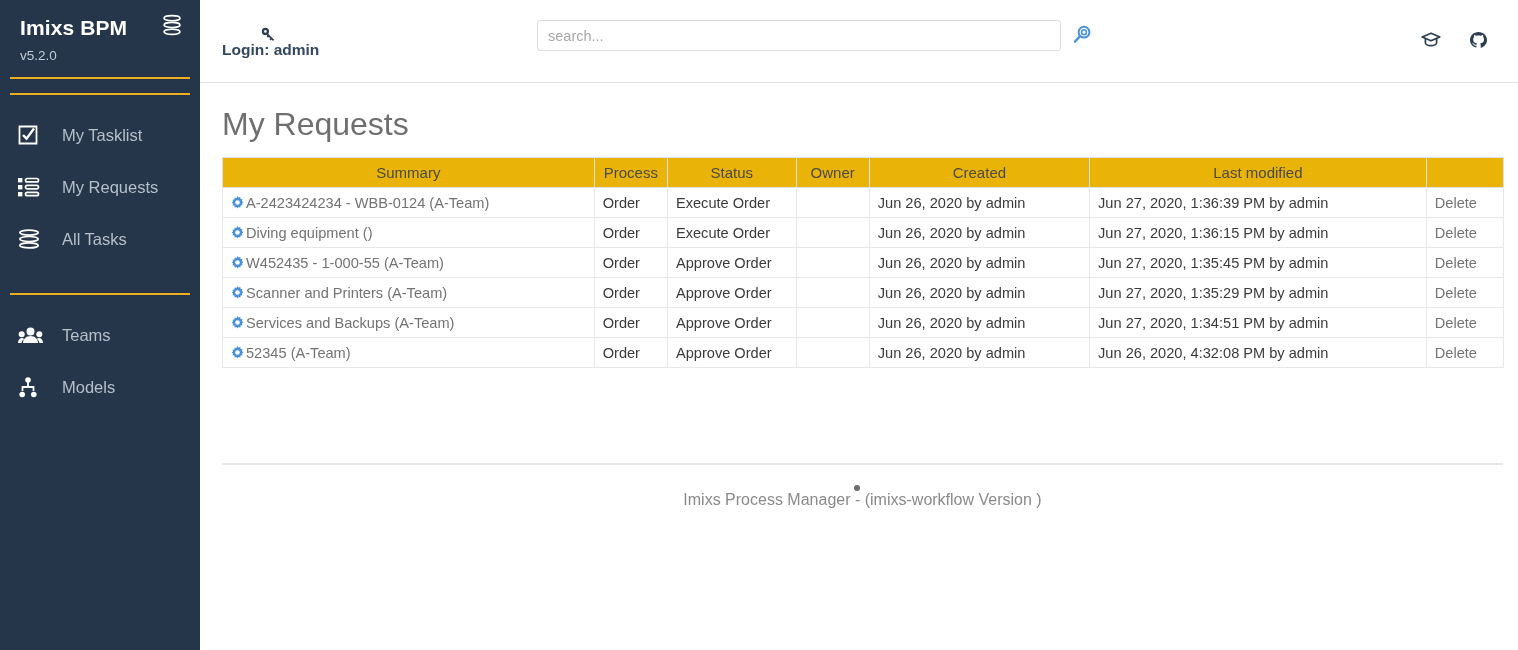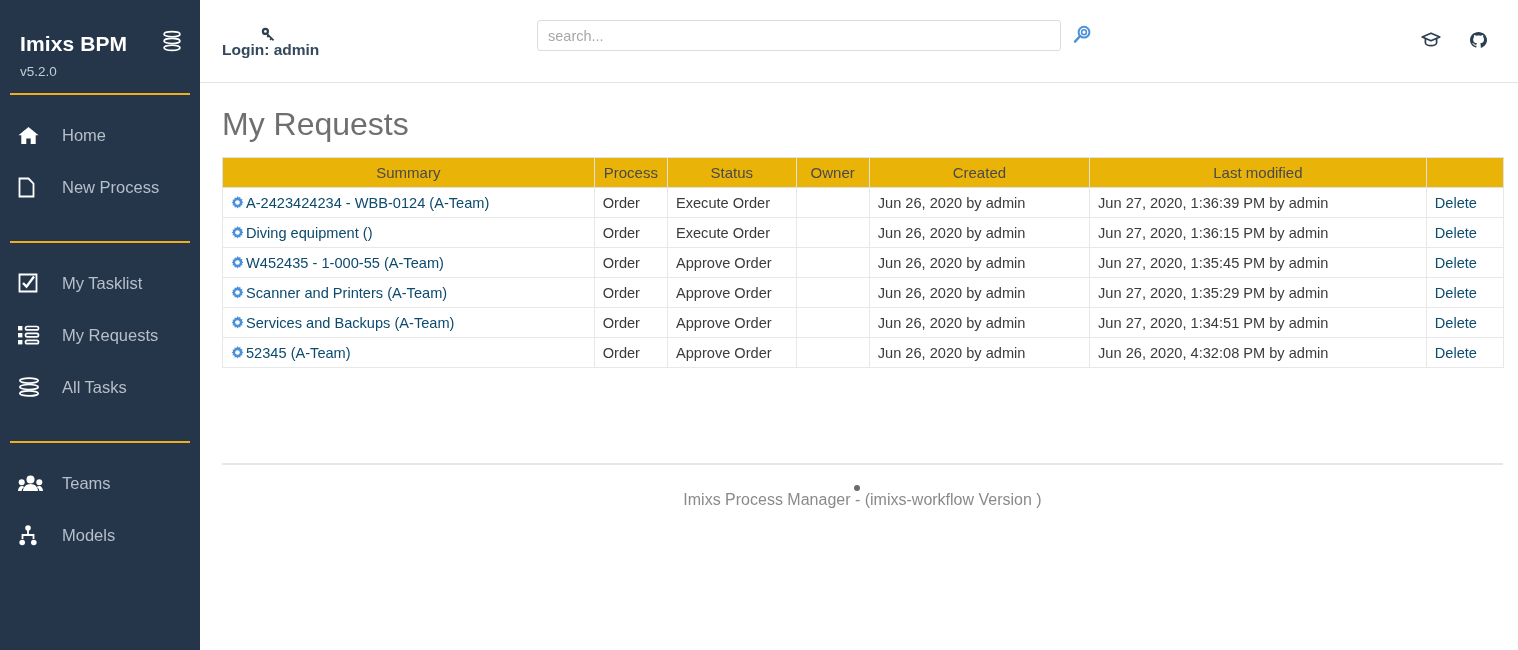--- a/index.html
+++ b/index.html
@@ -19,21 +19,20 @@
     height: 650px;
     background: #25364a;
     color: #b9c2cc;
     padding: 0;
   }
   .brand-row {
     display: flex;
     align-items: center;
     justify-content: space-between;
     padding: 14px 18px 0 20px;
-    margin-top: 16px;
   }
   .brand-title {
     font-size: 21px;
     color: #ffffff;
     font-weight: bold;
     letter-spacing: .1px;
     line-height: 1;
   }
   .brand-stack-icon { display: block; }
   .brand-version {
@@ -166,21 +165,21 @@
   }
   .col-summary { width: 361px; }
   .col-process { width: 69px; }
   .col-status  { width: 125px; }
   .col-owner   { width: 71px; }
   .col-created { width: 214px; }
   .col-modified{ width: 327px; }
   .col-action  { width: 75px; }
 
   .link {
-    color: #0c4a6e;
+    color: #737373;
     text-decoration: none;
     cursor: pointer;
   }
   .cell-summary { display: flex; align-items: center; }
   .gear-icon { margin-right: 2px; display: inline-flex; align-items: center; }
 
   .pager {
     margin-top: 10px;
     display: flex;
     align-items: stretch;
@@ -236,38 +235,20 @@
             <ellipse cx="10" cy="17.8" rx="8" ry="2.6"></ellipse>
           </g>
         </svg>
       </span>
     </div>
 
     <div class="brand-version">v5.2.0</div>
 
     <div class="side-rule"></div>
 
-    <div class="nav-group">
-      <div class="nav-item">
-        <span class="nav-icon">
-          <svg width="21" height="19" viewBox="0 0 21 19" aria-hidden="true">
-            <path fill="#ffffff" d="M10.5 1L0.5 9.2h2.8V18h5V12.6h4.4V18h5V9.2h2.8z"></path>
-          </svg>
-        </span>
-        <span class="nav-label">Home</span>
-      </div>
-      <div class="nav-item">
-        <span class="nav-icon">
-          <svg width="17" height="21" viewBox="0 0 17 21" aria-hidden="true">
-            <path fill="none" stroke="#ffffff" stroke-width="1.8" d="M1.5 1.5h9l5 5v13h-14z"></path>
-          </svg>
-        </span>
-        <span class="nav-label">New Process</span>
-      </div>
-    </div>
 
     <div class="side-rule"></div>
 
     <div class="nav-group">
       <div class="nav-item">
         <span class="nav-icon">
           <svg width="20" height="20" viewBox="0 0 20 20" aria-hidden="true">
             <path fill="none" stroke="#ffffff" stroke-width="1.8" d="M1.5 1.5h17v17h-17z"></path>
             <path fill="none" stroke="#ffffff" stroke-width="2.4" d="M5 10l3.5 3.6L16 3.5"></path>
           </svg>

